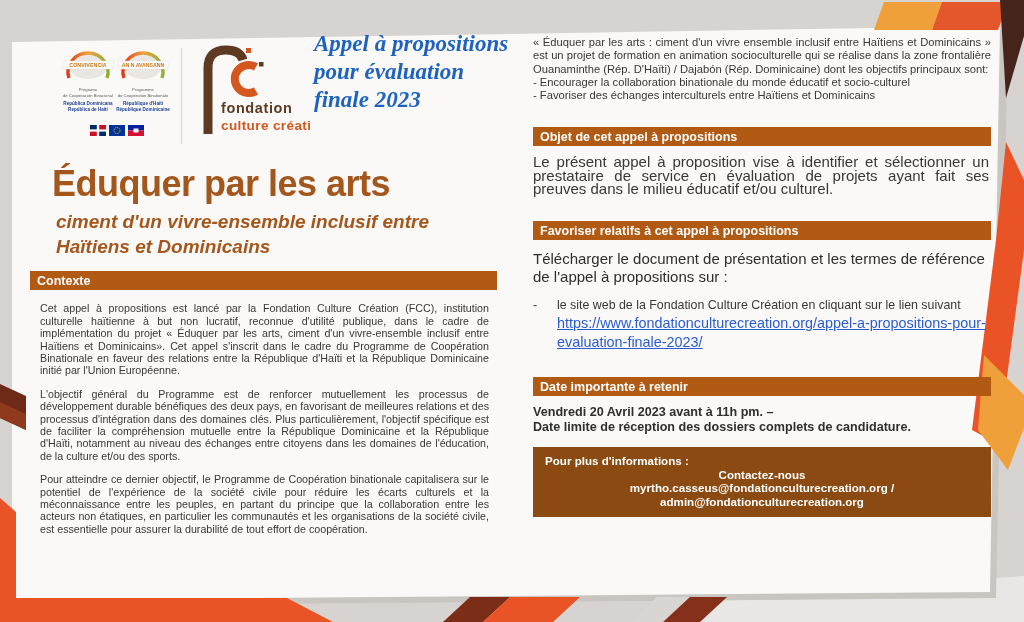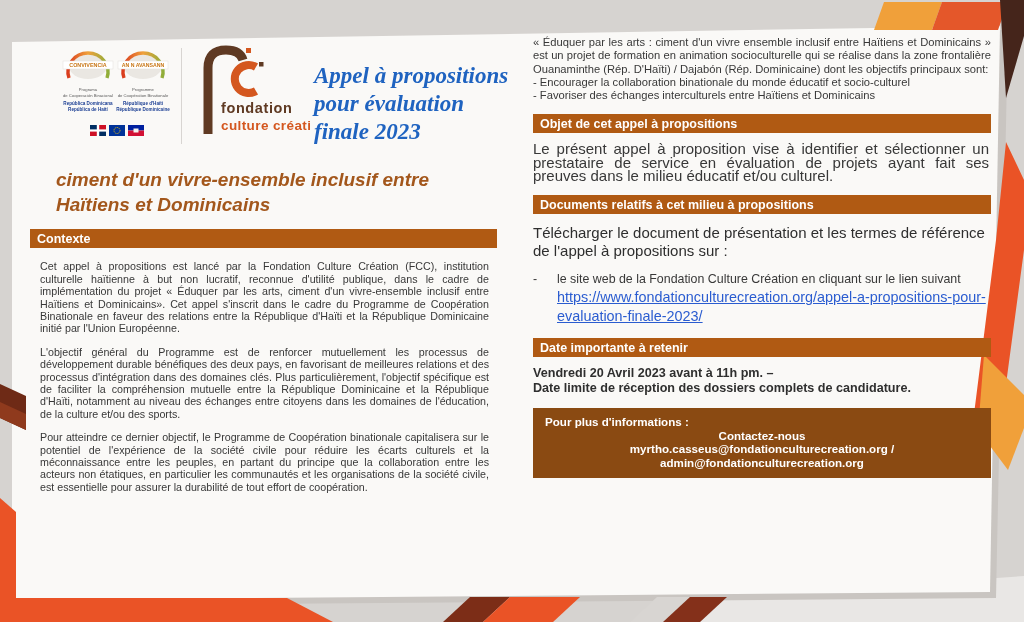--- a/index.html
+++ b/index.html
@@ -5,41 +5,41 @@
   html,body{margin:0;padding:0;}
   body{width:1024px;height:622px;overflow:hidden;background:#d6d3d0;
        font-family:"Liberation Sans", sans-serif;}
   #stage{position:relative;width:1024px;height:622px;}
   .decor{position:absolute;left:0;top:0;width:1024px;height:622px;z-index:0;}
   .abs{position:absolute;z-index:2;}
 
   
   .blue-title{left:314px;top:30px;width:200px;
     font-family:"Liberation Serif", serif;font-style:italic;font-weight:bold;
-    font-size:23px;line-height:1.22;color:var(--title-blue,#1f63c0);margin-top:32px;}
+    font-size:23px;line-height:1.22;color:var(--title-blue,#1f63c0);}
   .divider{left:181px;top:48px;width:1px;height:96px;background:#d8d5d2;}
 
   
   .left-col{left:30px;top:163px;width:467px;}
   .main-title{font-size:36px;font-weight:bold;letter-spacing:-0.5px;
     color:var(--title-brown,#a3571c);padding-left:22px;}
   .subtitle{margin-top:5px;padding-left:26px;width:430px;font-size:19px;line-height:1.3;
     font-weight:bold;font-style:italic;color:var(--title-brown,#a3571c);}
   .sec-bar{background:var(--section-bar,#b05a13);color:#fff;font-weight:bold;
     font-size:12.5px;padding:3px 6px 2px 7px;}
   .left-col .sec-bar{margin-top:12px;}
   .left-body{padding:12px 8px 0 10px;}
   .para{font-size:10.7px;line-height:12.4px;text-align:justify;
     color:var(--body-text,#383838);margin:0 0 11px 0;}
 
   
   .right-col{left:533px;top:36px;width:458px;}
   .r-small{font-size:11.2px;line-height:13.4px;text-align:justify;color:var(--body-text,#383838);}
   .r-bullet{font-size:11.2px;line-height:13px;color:var(--body-text,#383838);}
-  .right-col .sec-bar{margin-top:12px;}
+  .right-col .sec-bar{margin-top:25px;}
   .r-body{font-size:15px;line-height:13.6px;text-align:justify;
     color:var(--body-text,#383838);margin-top:9px;padding-right:2px;}
   .annex{font-size:12.6px;line-height:15px;color:var(--body-text,#383838);margin-top:10px;}
   .telecharger{font-size:15px;line-height:18px;color:#2e2e2e;margin-top:10px;}
   .site-row{display:flex;margin-top:12px;font-size:12.4px;color:var(--body-text,#383838);}
   .site-row .dash{width:24px;flex:none;}
   .site-text{line-height:15px;}
   .link{display:block;margin-top:1px;font-size:14.4px;line-height:19px;
     color:var(--link-blue,#2a5cd0);text-decoration:underline;overflow-wrap:anywhere;cursor:pointer;}
   .date-block{margin-top:9px;font-size:12.6px;line-height:14.5px;font-weight:bold;color:#2f2f2f;}
@@ -143,38 +143,39 @@
     <rect x="54" y="6" width="5" height="5" fill="#d4571f"></rect>
     <path d="M64,25 A14,14 0 1 0 64,49" fill="none" stroke="#d4571f" stroke-width="8"></path>
     <rect x="67" y="20" width="4.5" height="4.5" fill="#5f3a23"></rect>
     <text x="29" y="71" font-size="14.5" font-weight="bold" letter-spacing="0.6" fill="#5f3a23">fondation</text>
     <text x="29" y="88" font-size="13.5" font-weight="bold" letter-spacing="0.4" fill="#d4571f">culture création</text>
   </svg>
 
   <div class="abs blue-title">Appel à propositions pour évaluation finale 2023</div>
 
   <div class="abs left-col">
+    <div class="main-title">Éduquer par les arts</div>
     <div class="subtitle">ciment d'un vivre-ensemble inclusif entre Haïtiens et Dominicains</div>
     <div class="sec-bar">Contexte</div>
     <div class="left-body">
       <p class="para">Cet appel à propositions est lancé par la Fondation Culture Création (FCC), institution culturelle haïtienne à but non lucratif, reconnue d'utilité publique, dans le cadre de implémentation du projet « Éduquer par les arts, ciment d'un vivre-ensemble inclusif entre Haïtiens et Dominicains». Cet appel s'inscrit dans le cadre du Programme de Coopération Binationale en faveur des relations entre la République d'Haïti et la République Dominicaine initié par l'Union Européenne.</p>
       <p class="para">L'objectif général du Programme est de renforcer mutuellement les processus de développement durable bénéfiques des deux pays, en favorisant de meilleures relations et des processus d'intégration dans des domaines clés. Plus particulièrement, l'objectif spécifique est de faciliter la compréhension mutuelle entre la République Dominicaine et la République d'Haïti, notamment au niveau des échanges entre citoyens dans les domaines de l'éducation, de la culture et/ou des sports.</p>
       <p class="para">Pour atteindre ce dernier objectif, le Programme de Coopération binationale capitalisera sur le potentiel de l'expérience de la société civile pour réduire les écarts culturels et la méconnaissance entre les peuples, en partant du principe que la collaboration entre les acteurs non étatiques, en particulier les communautés et les organisations de la société civile, est essentielle pour assurer la durabilité de tout effort de coopération.</p>
     </div>
   </div>
 
   <div class="abs right-col">
     <div class="r-small">« Éduquer par les arts : ciment d'un vivre ensemble inclusif entre Haïtiens et Dominicains » est un projet de formation en animation socioculturelle qui se réalise dans la zone frontalière Ouanaminthe (Rép. D'Haïti) / Dajabón (Rép. Dominicaine) dont les objectifs principaux sont:</div>
     <div class="r-bullet">- Encourager la collaboration binationale du monde éducatif et socio-culturel</div>
     <div class="r-bullet">- Favoriser des échanges interculturels entre Haïtiens et Dominicains</div>
 
     <div class="sec-bar">Objet de cet appel à propositions</div>
     <div class="r-body">Le présent appel à proposition vise à identifier et sélectionner un prestataire de service en évaluation de projets ayant fait ses preuves dans le milieu éducatif et/ou culturel.</div>
 
-    <div class="sec-bar">Documents relatifs à cet milieu à propositions</div>
+    <div class="sec-bar">Favoriser relatifs à cet appel à propositions</div>
 
     <div class="telecharger">Télécharger le document de présentation et les termes de référence de l'appel à propositions sur :</div>
     <div class="site-row">
       <span class="dash">-</span>
       <span class="site-text">
         <span>le site web de la Fondation Culture Création en cliquant sur le lien suivant</span>
         <a class="link">https://www.fondationculturecreation.org/appel-a-propositions-pour-evaluation-finale-2023/</a>
       </span>
     </div>
 

